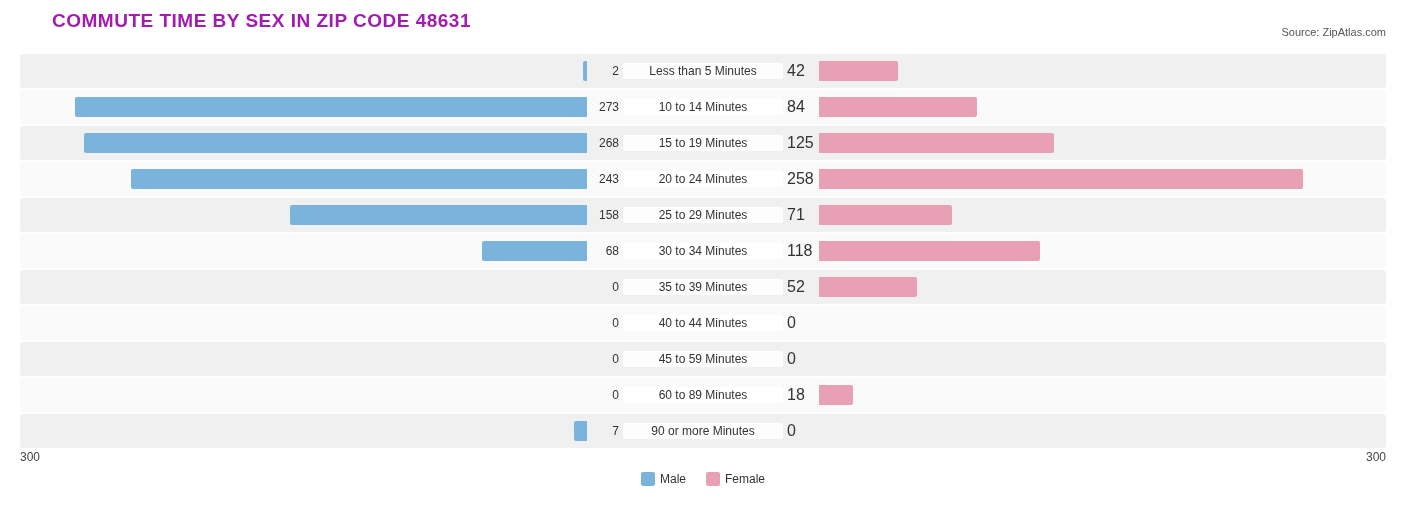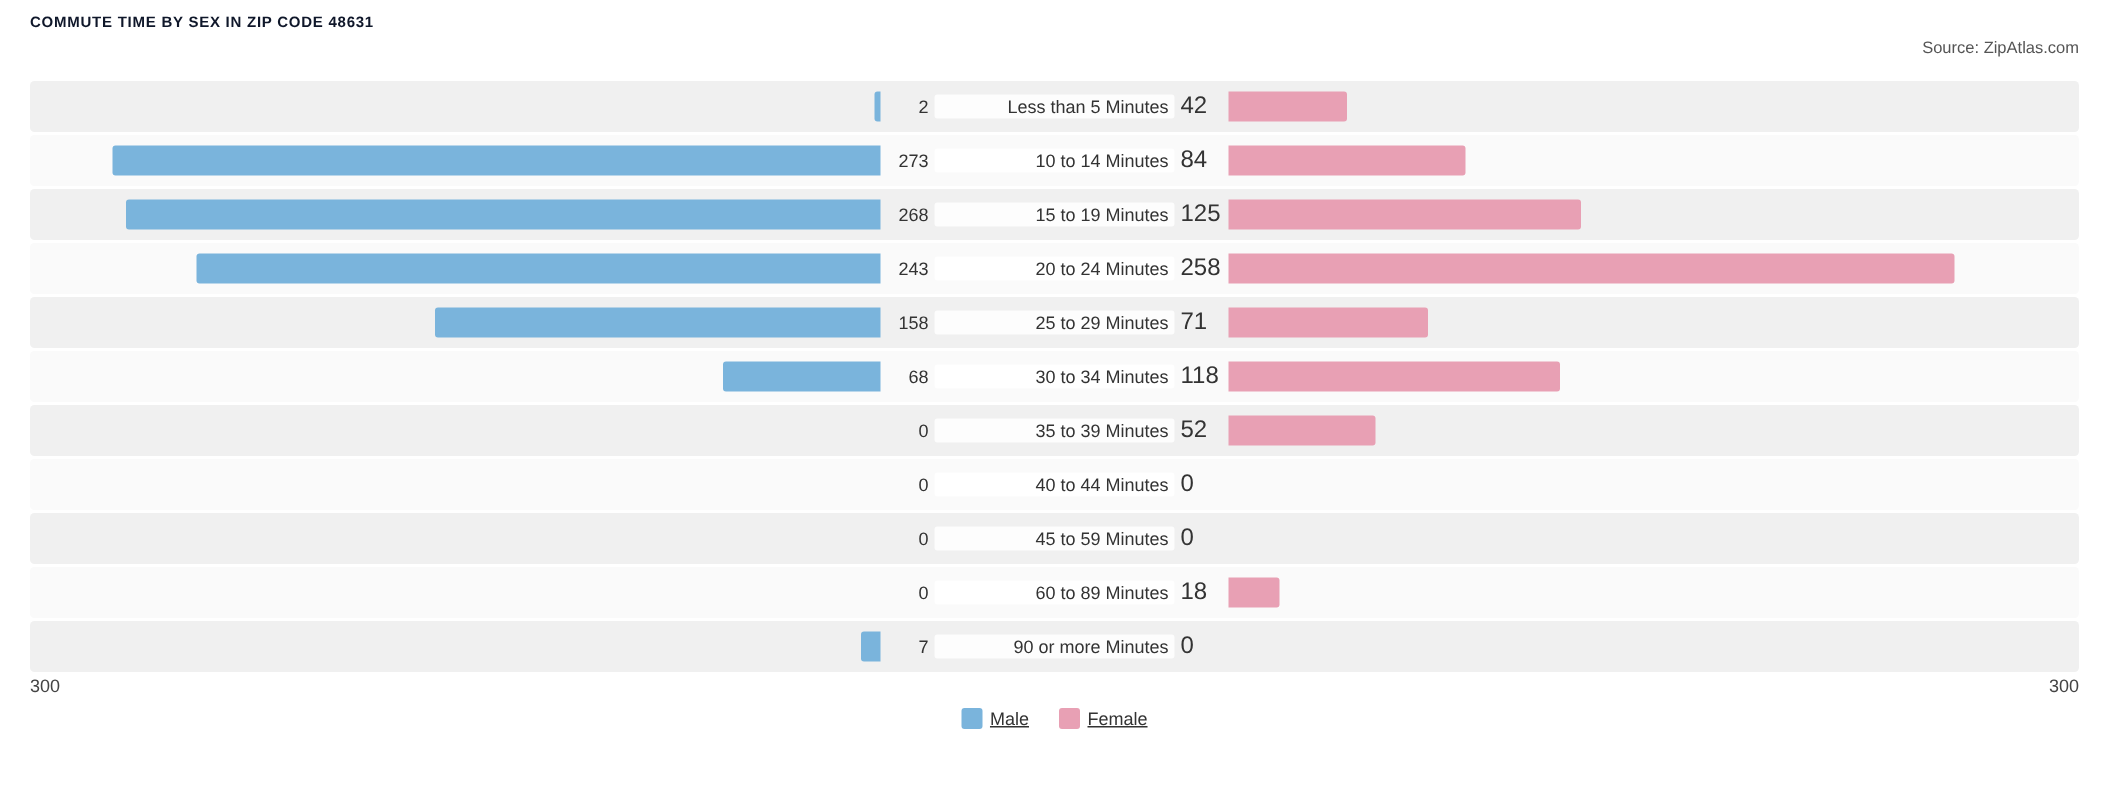--- a/index.html
+++ b/index.html
@@ -4,26 +4,27 @@
   <style>
     * { box-sizing: border-box; margin: 0; padding: 0; }
     body {
       font-family: Arial, sans-serif;
       background: #fff;
       width: 1406px;
       min-height: 523px;
       padding: 10px 20px;
     }
     .chart-title {
-      font-size: 10px;
+      font-size: 19px;
       font-weight: bold;
       text-transform: uppercase;
       letter-spacing: 0.5px;
-      color: #0f172a;
+      color: #a21caf;
       margin-bottom: 4px;
+      margin-left: 32px;
     }
     .source-text {
       font-size: 11px;
       color: #555;
       text-align: center;
       margin-bottom: 8px;
       margin-top: 16px;
     }
     .chart-area {
       position: relative;
@@ -78,21 +79,21 @@
     .male-bar {
       height: 20px;
       background: #7ab4dc;
       border-radius: 2px 0 0 2px;
     }
 
     
     .center-label {
       width: 160px;
       flex-shrink: 0;
-      text-align: right;
+      text-align: center;
       font-size: 12px;
       color: #333;
       z-index: 2;
       background: rgba(255,255,255,0.85);
       padding: 1px 4px;
       border-radius: 2px;
     }
 
     
     .right-section {
@@ -131,21 +132,20 @@
       align-items: center;
       gap: 20px;
       margin-top: 8px;
       font-size: 12px;
       color: #333;
     }
     .legend-item {
       display: flex;
       align-items: center;
       gap: 5px;
-      text-decoration: underline;
     }
     .legend-swatch {
       width: 14px;
       height: 14px;
       border-radius: 2px;
     }
 
     
     .scale-row {
       display: flex;

